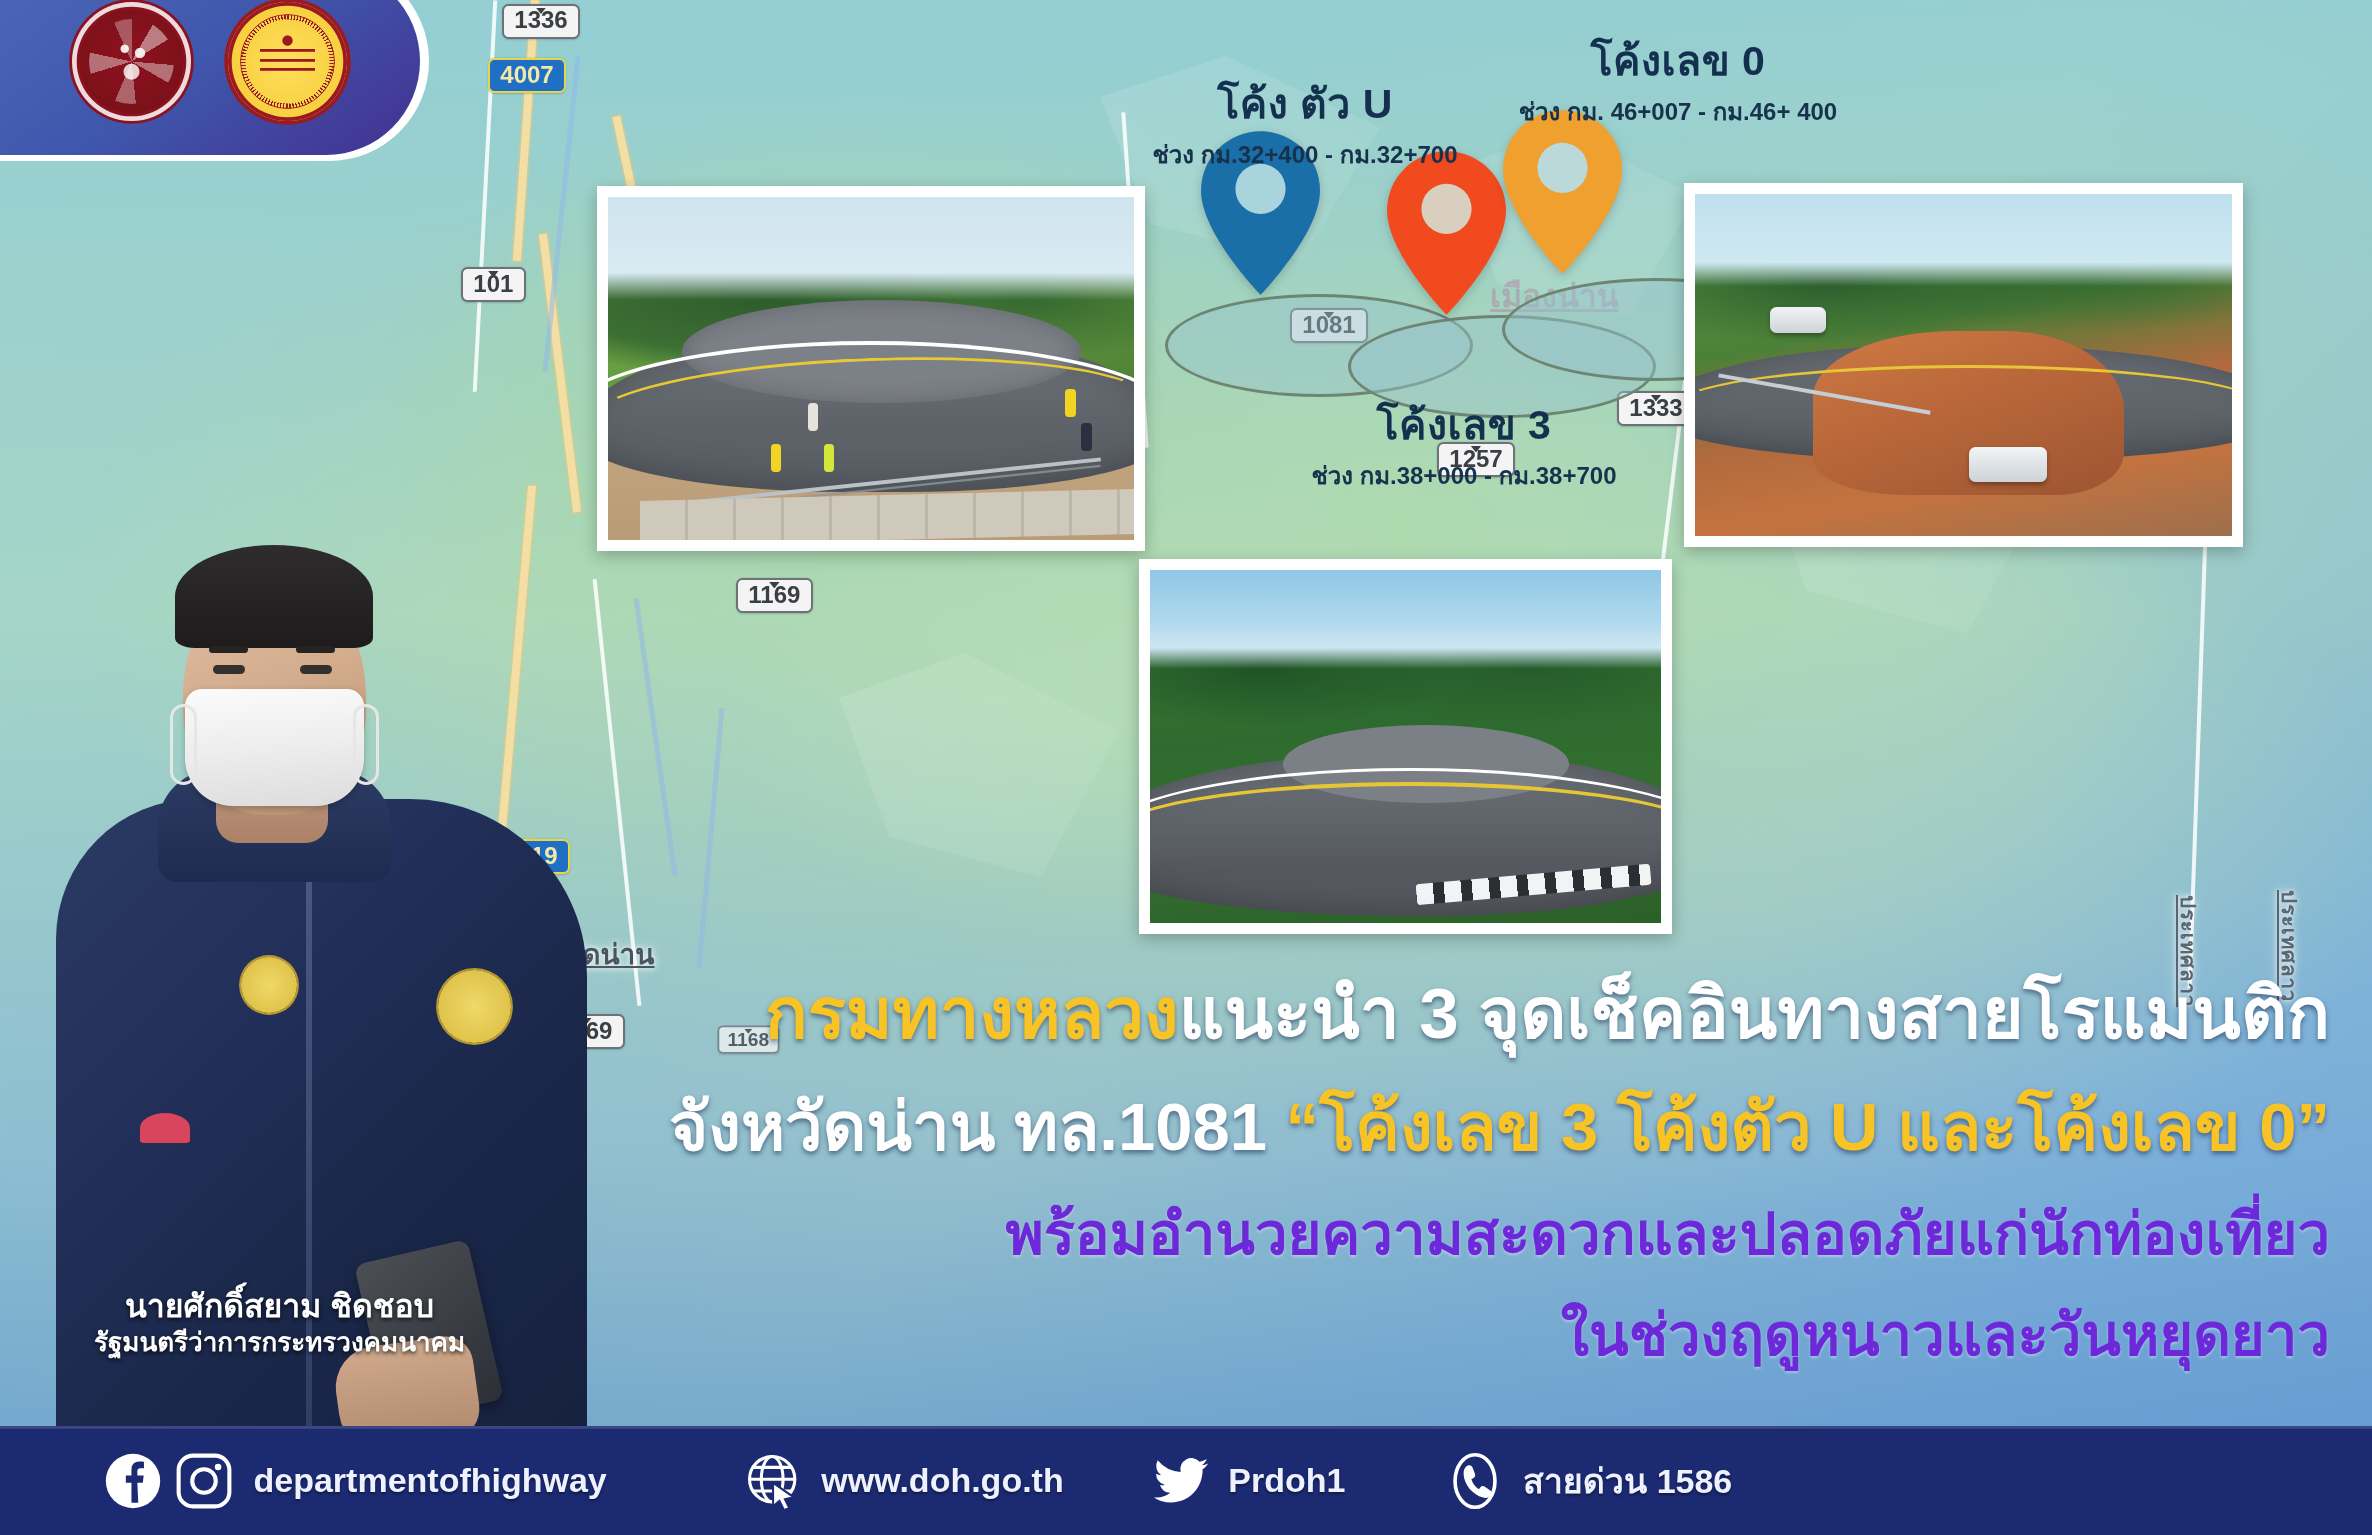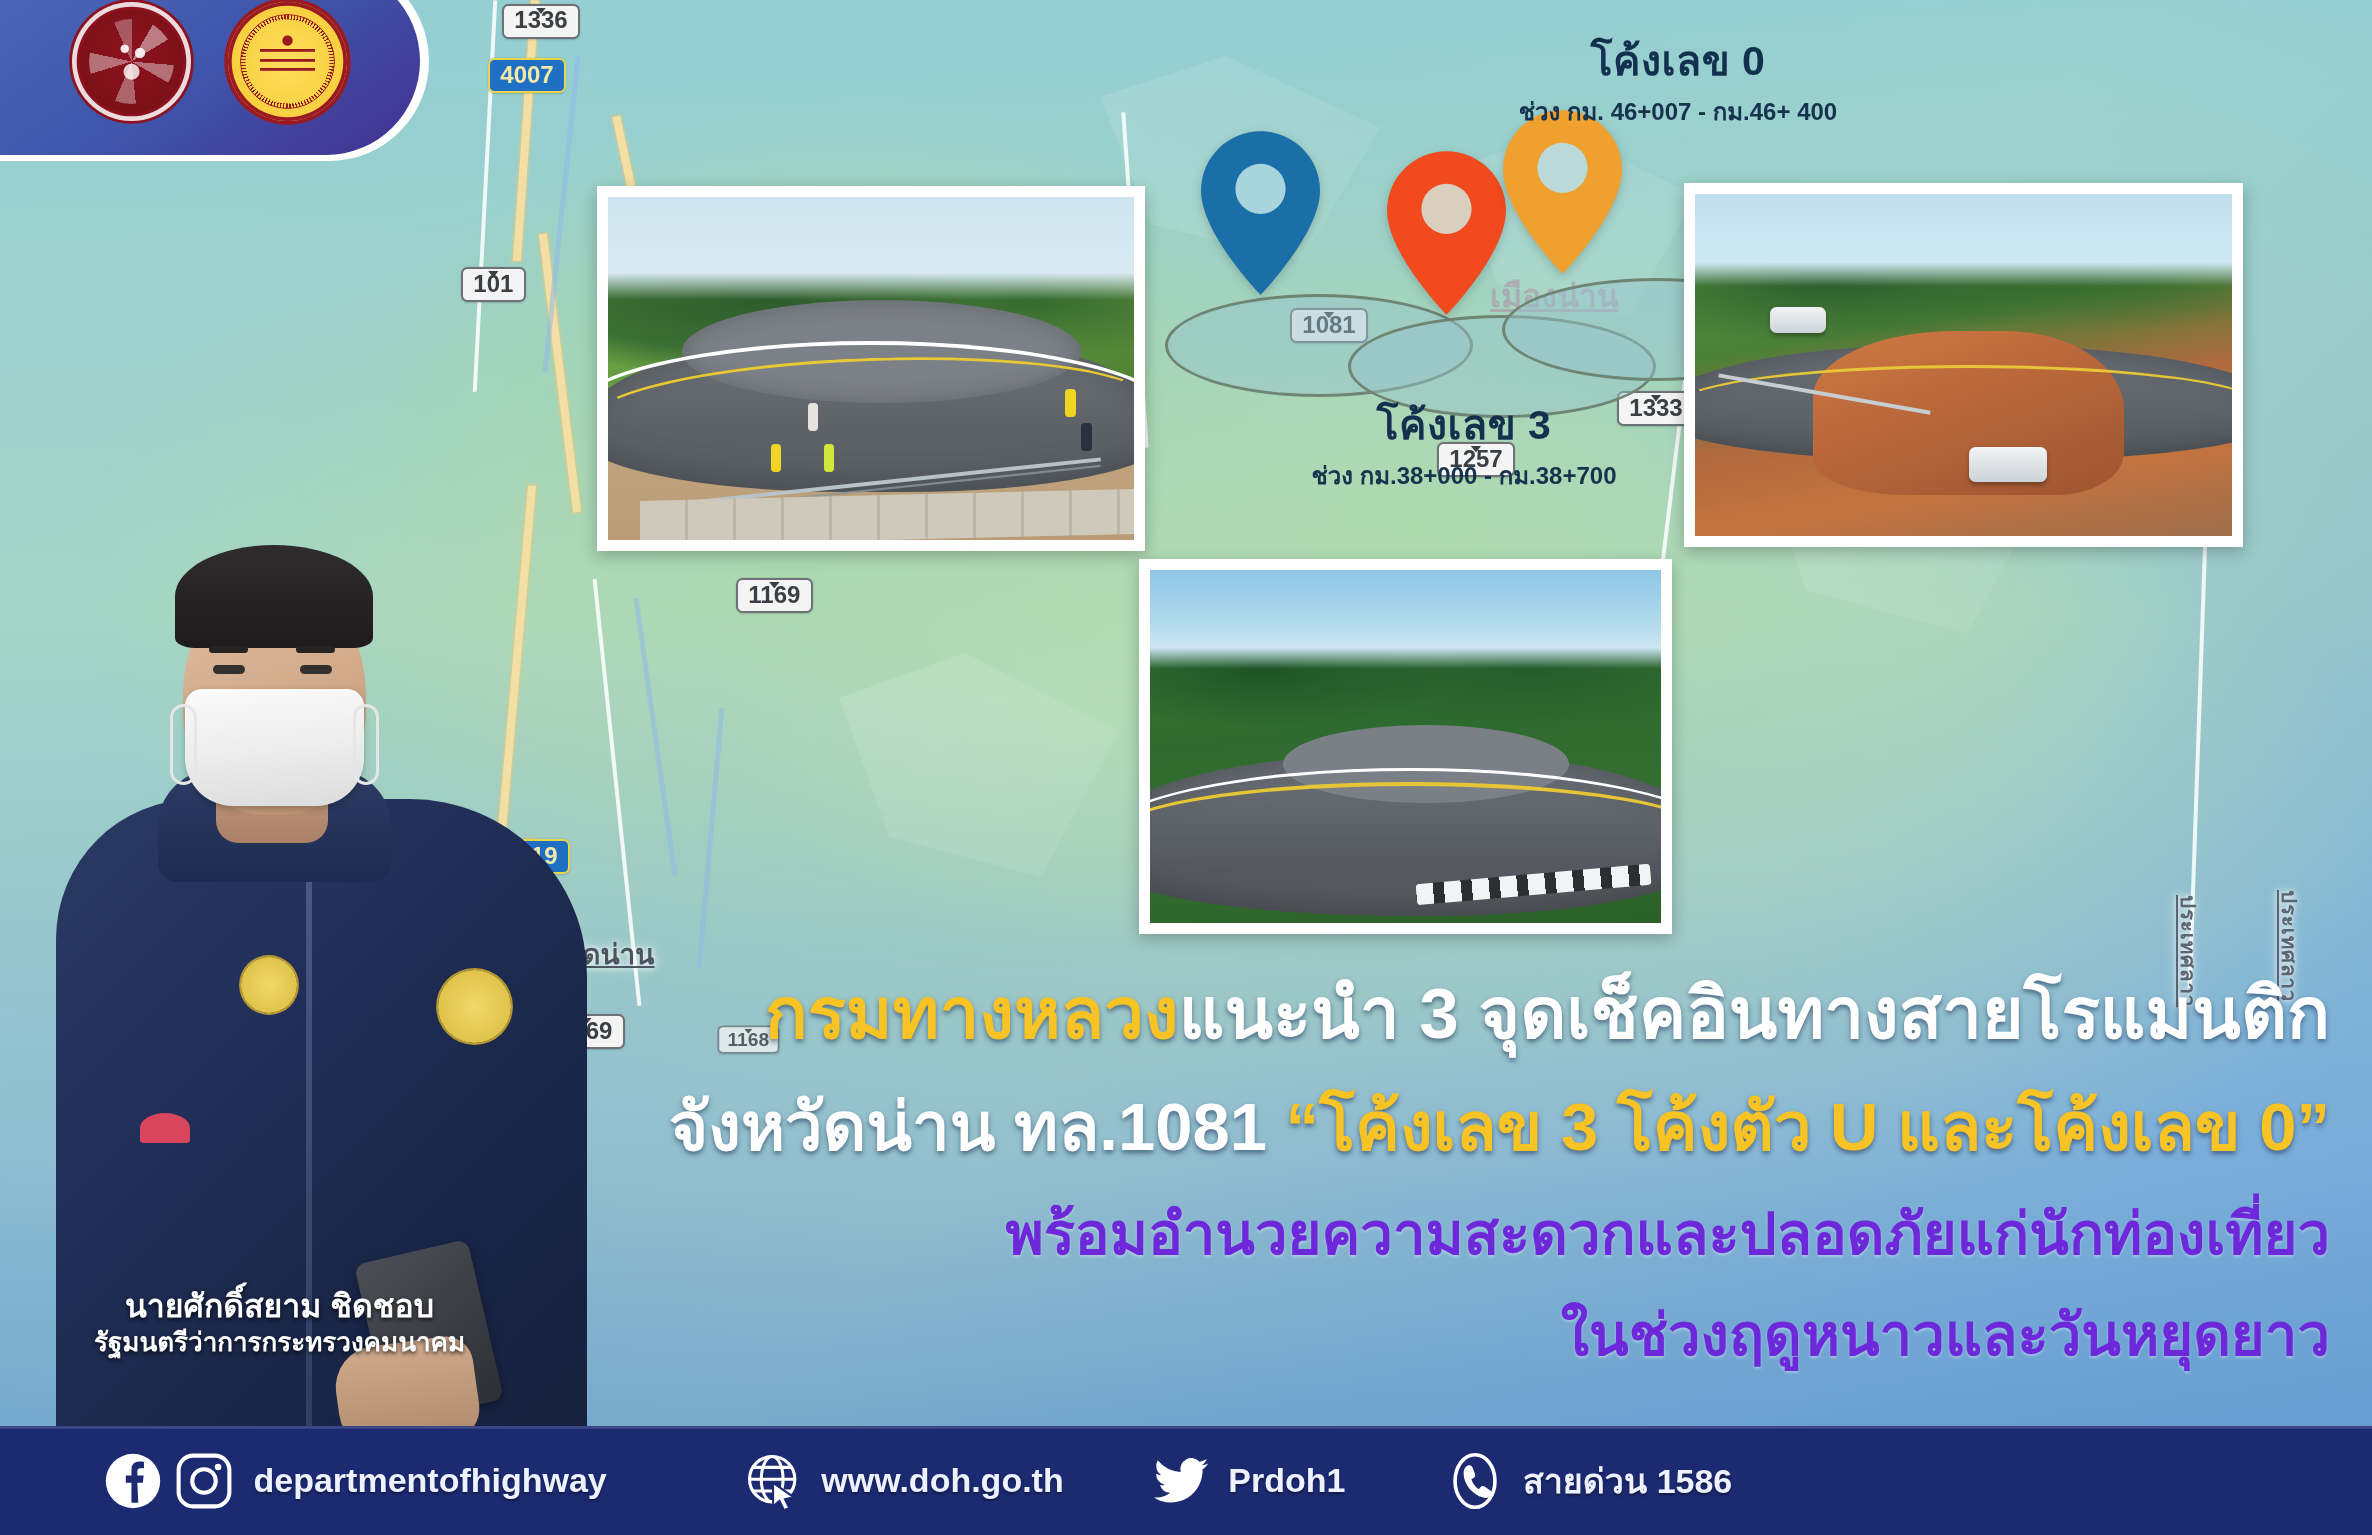--- a/index.html
+++ b/index.html
@@ -437,20 +437,24 @@
         <circle cx="32" cy="31" r="13.5" fill="#d8cfbe"></circle>
       </svg>
   </div>
   <div class="pin" style="left:1503px;top:110px;">
     <svg viewBox="0 0 64 88">
         <path d="M32 0C14.3 0 0 14.3 0 32c0 23 32 56 32 56s32-33 32-56C64 14.3 49.7 0 32 0z" fill="#f0a02e"></path>
         <circle cx="32" cy="31" r="13.5" fill="#bcd9da"></circle>
       </svg>
   </div>
 
+  <div class="loc-label" style="left:1044px;top:82px;width:522px;">
+    <div class="loc-title">โค้ง ตัว U</div>
+    <div class="loc-km">ช่วง กม.32+400 - กม.32+700</div>
+  </div>
 
   <div class="loc-label" style="left:1361px;top:39px;width:634px;">
     <div class="loc-title">โค้งเลข 0</div>
     <div class="loc-km">ช่วง กม. 46+007 - กม.46+ 400</div>
   </div>
 
   <div class="loc-label" style="left:1231px;top:403px;width:466px;">
     <div class="loc-title">โค้งเลข 3</div>
     <div class="loc-km">ช่วง กม.38+000 - กม.38+700</div>
   </div>

